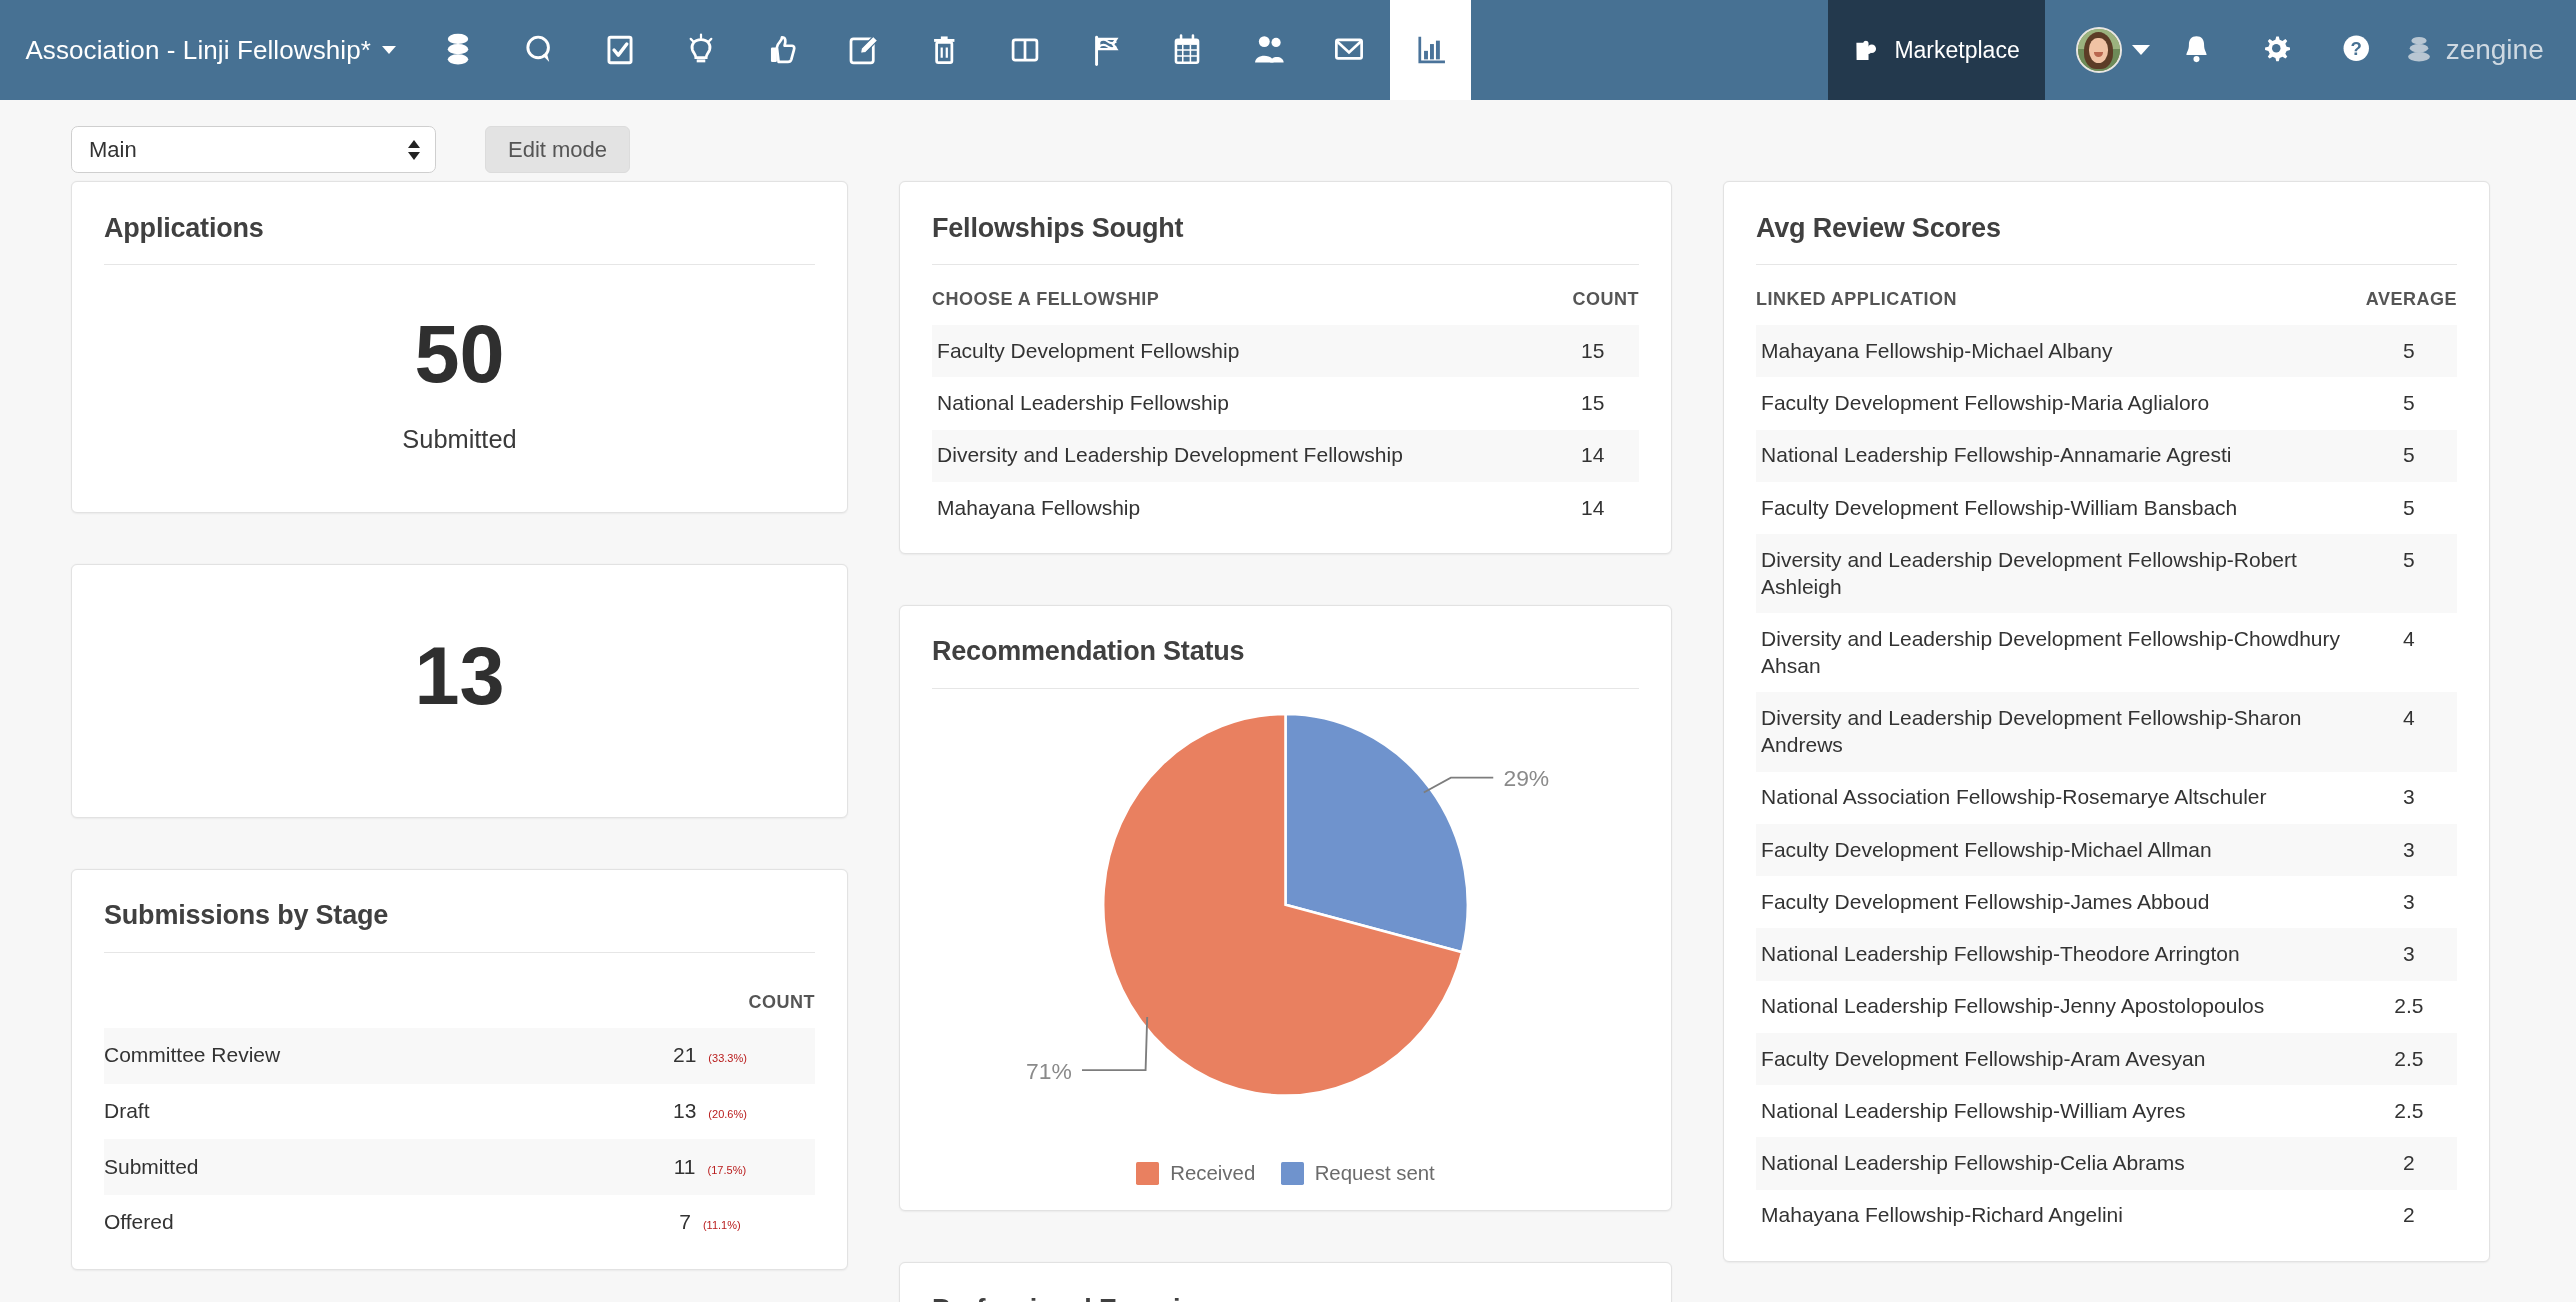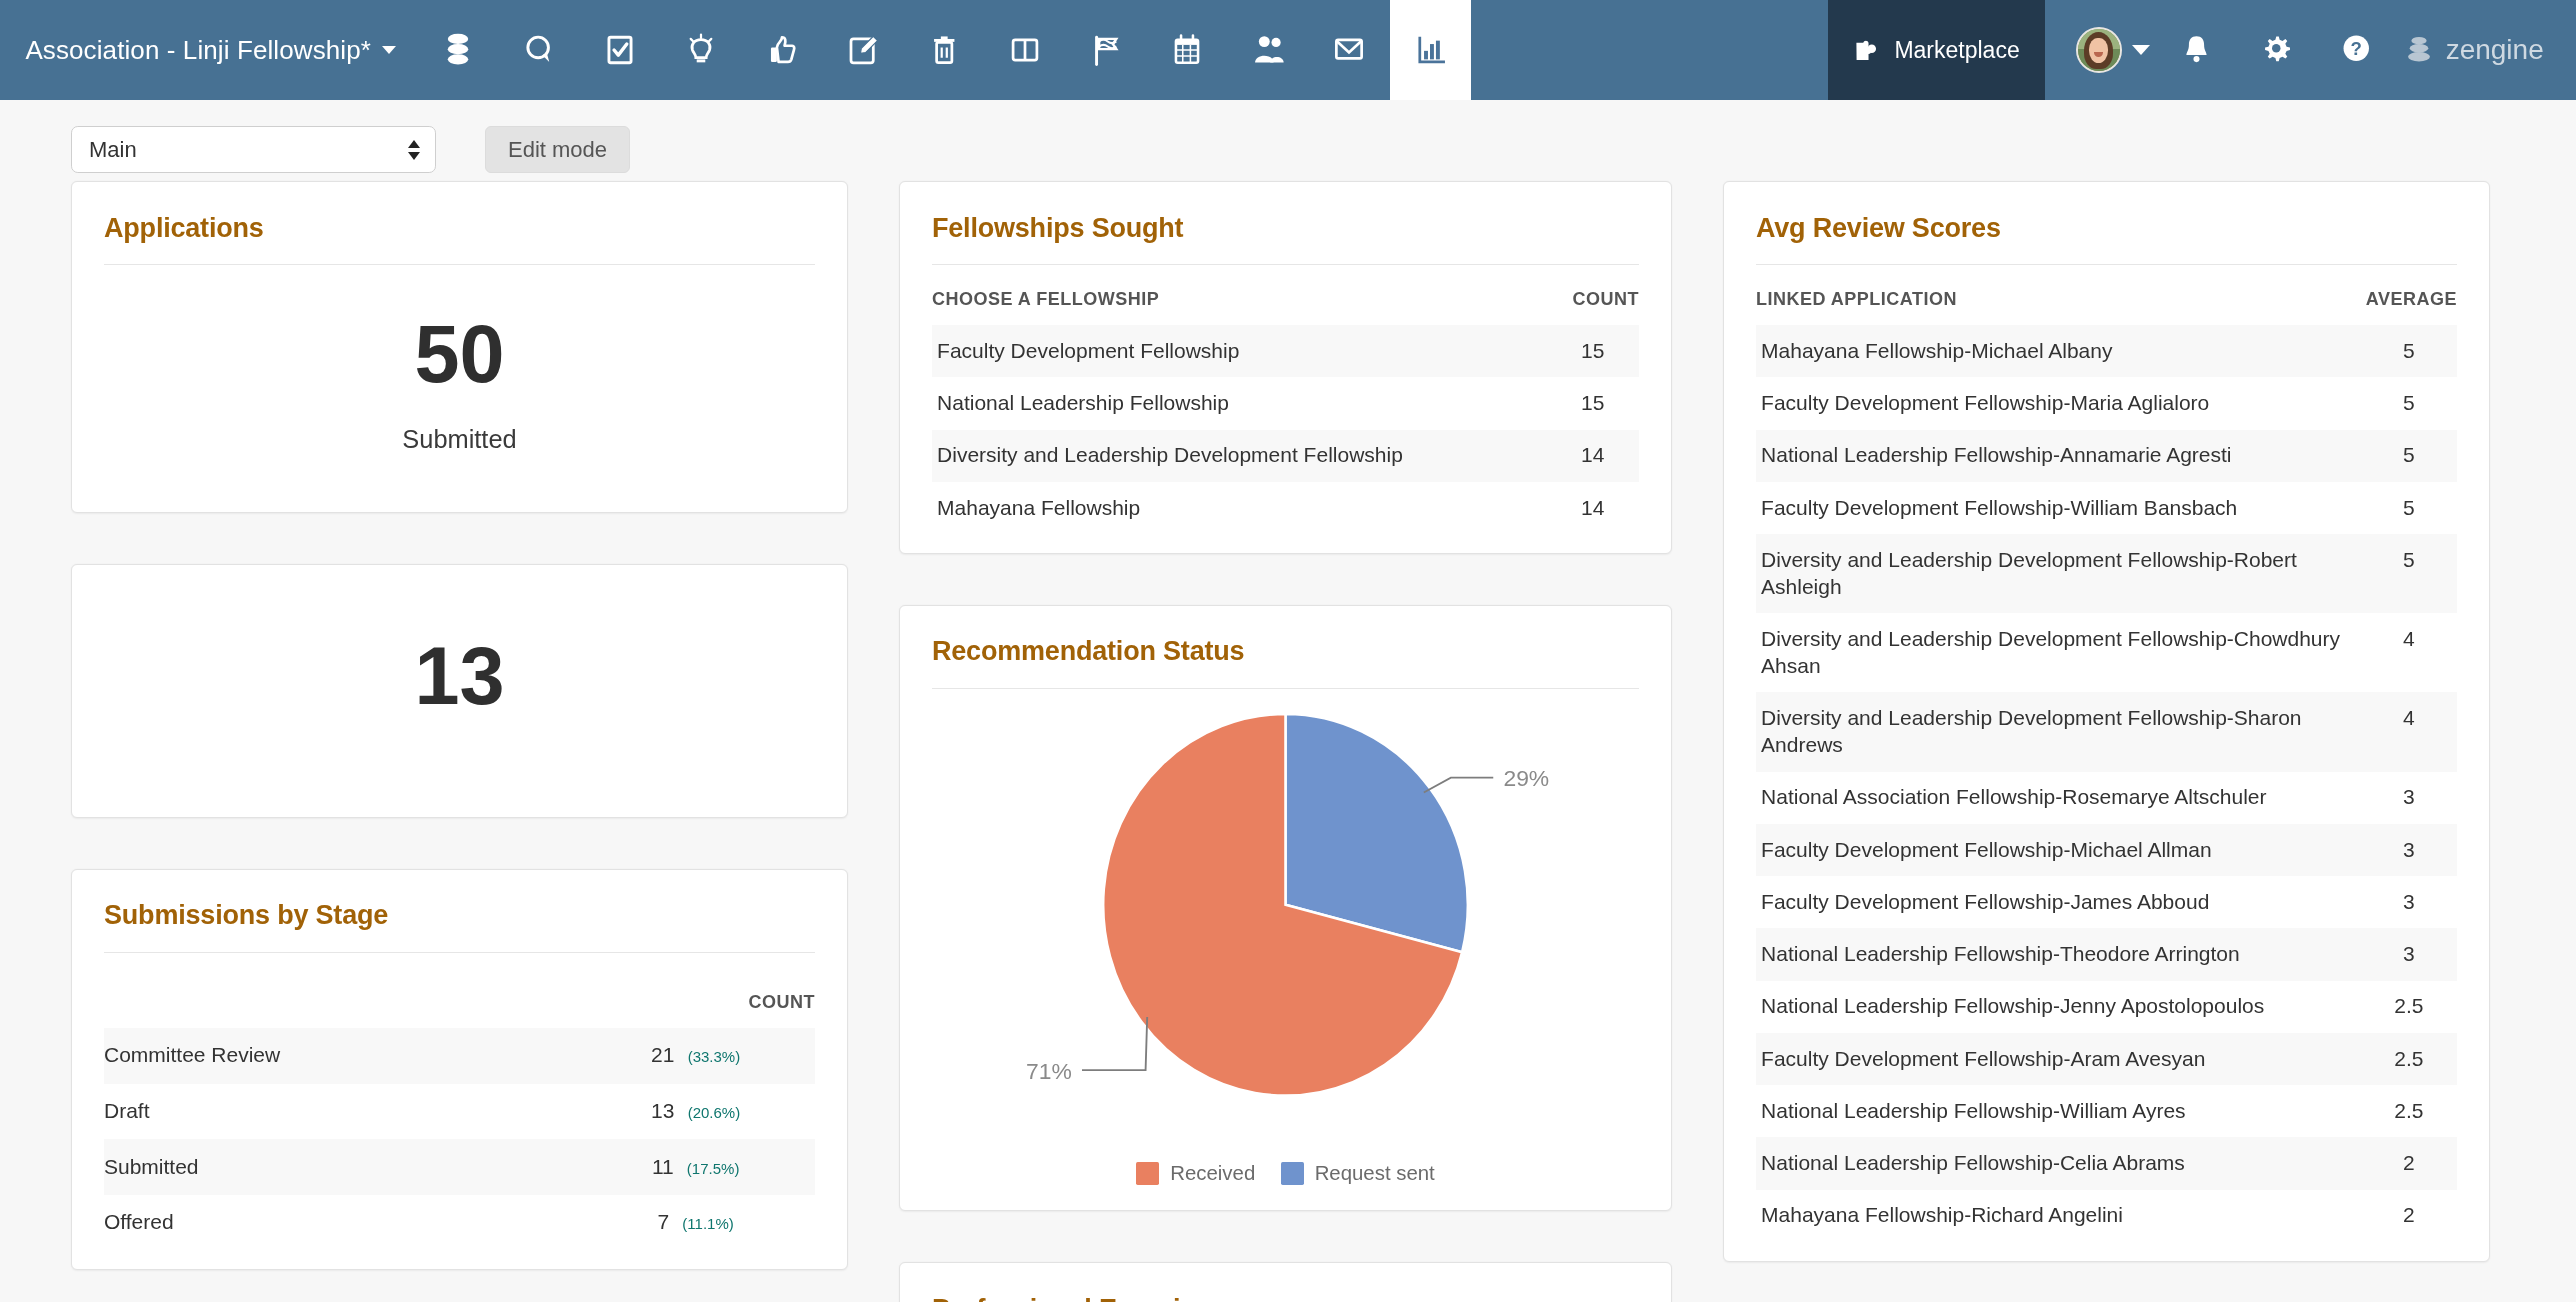--- a/index.html
+++ b/index.html
@@ -136,21 +136,21 @@
 
   .card {
     background:#fff;
     border:0.8px solid #e2e2e2;
     border-radius: 6px;
     box-shadow: 0 0.8px 1.7px rgba(0,0,0,.055);
     margin-bottom: 51px;
     padding: 0 32px 18.7px 32px;
   }
   .card h2 {
-    font-size: 27px; font-weight: bold; color:#a16207;
+    font-size: 27px; font-weight: bold; color:#404040;
     padding: 30.5px 0 20.4px 0;
     border-bottom: 0.8px solid #e6e6e6;
     margin-bottom: 0;
     letter-spacing: -0.2px;
   }
 
   
   .metric {
     display:flex; flex-direction:column; align-items:center; justify-content:center;
     padding: 49px 0 39px 0;
@@ -173,21 +173,21 @@
   tbody td {
     font-size: 21px; color:#333;
     padding: 12.7px 0 12.7px 0;
     vertical-align: top;
     line-height: 1.28;
   }
   tbody td.num-col { text-align: center; white-space: nowrap; }
   tbody tr:nth-child(odd) { background: #f8f8f8; }
   tbody td:first-child { padding-left: 5.1px; }
   tbody td:last-child  { padding-right: 5.1px; }
-  .pct { color:#0f766e; font-size: 15px; margin-left: 9px; }
+  .pct { color:#b91c1c; font-size: 11px; margin-left: 9px; }
   .stage-tbl thead th { padding-top: 39px; }
   .stage-tbl tbody td { padding: 14.4px 0; }
 
   
   .pie-wrap { padding: 25.4px 0 8.5px 0; position: relative; }
   .legend {
     display:flex; justify-content:center; align-items:center; gap: 25.4px;
     margin-top: 12px; padding-bottom: 6.8px;
   }
   .legend .item { display:flex; align-items:center; gap: 11px; }

